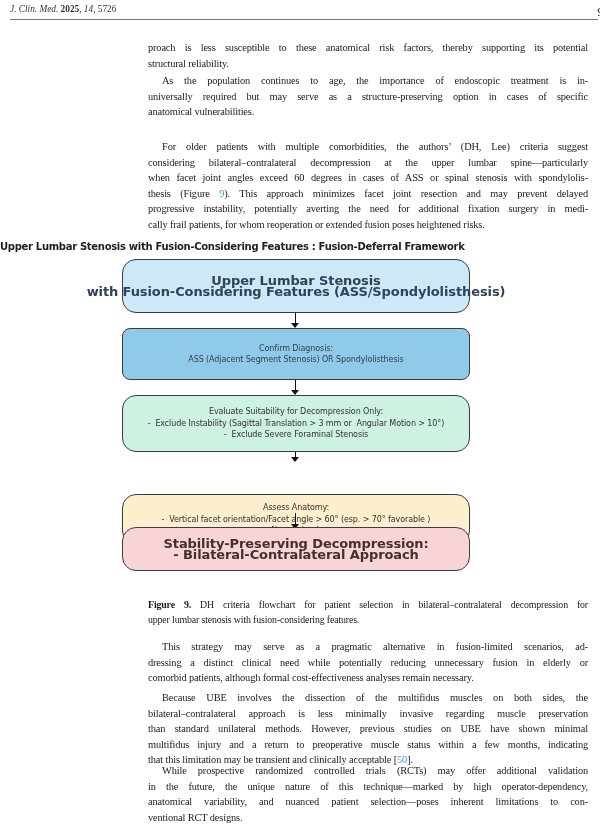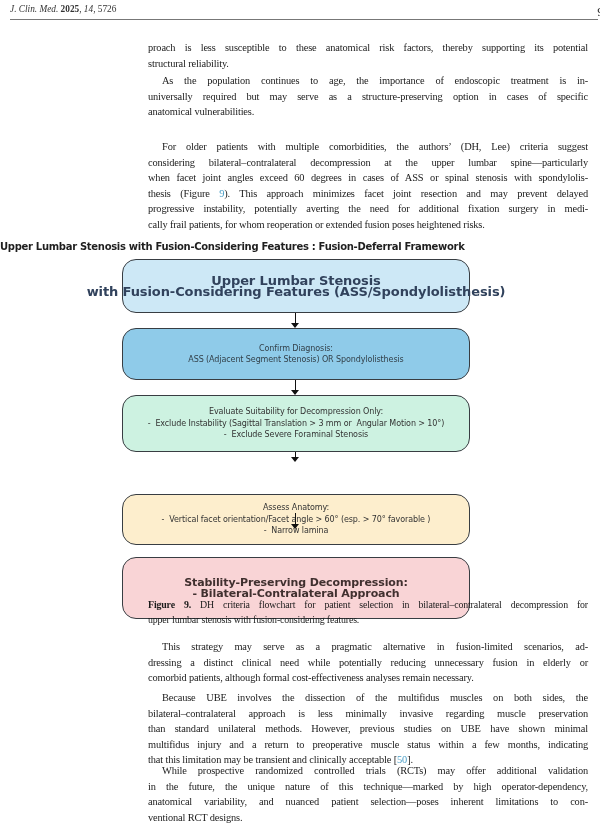--- a/index.html
+++ b/index.html
@@ -41,21 +41,21 @@
   .fbox { position:absolute; left:122px; width:348px; box-sizing:border-box;
           border:1.5px solid #383d42; border-radius:14px;
           display:flex; flex-direction:column; justify-content:center; align-items:center;
           font-family:"DejaVu Sans", sans-serif; font-size:8px; letter-spacing:-0.1px;
           line-height:11.5px; color:#333; }
   .fbox .line { white-space:pre; text-align:center; }
   .b1 { top:259px; height:54px; font-weight:bold; font-size:13px; }
   .b2 { top:328px; height:52px; }
   .b3 { top:395px; height:57px; }
   .b4 { top:462px; height:51px;margin-top:32px; }
-  .b5 { top:557px; height:62px; font-weight:bold; font-size:11px; }
+  .b5 { top:527px; height:44px; font-weight:bold; font-size:13px; }
 
   .arrow { position:absolute; left:291px; width:9px; }
   .arrow .shaft { position:absolute; left:3.7px; top:0; bottom:4px; width:1.6px; background:#111; }
   .arrow .head  { position:absolute; bottom:0; left:0; width:0; height:0;
                   border-left:4.5px solid transparent; border-right:4.5px solid transparent;
                   border-top:5.5px solid #111; }
   .a1 { top:313px; height:15px; }
   .a2 { top:380px; height:15px; }
   .a3 { top:452px; height:10px; }
   .a4 { top:513px; height:16px; }
@@ -93,21 +93,21 @@
     <div class="fbox b1" style="background: rgb(205, 232, 246); color: rgb(49, 66, 92);">
         <div class="line">Upper Lumbar Stenosis</div>
         <div class="line last">with Fusion-Considering Features (ASS/Spondylolisthesis)</div>
       </div>
 
     <div class="arrow a1">
         <div class="shaft"></div>
         <div class="head"></div>
       </div>
 
-    <div class="fbox b2" style="background: rgb(143, 203, 233); color: rgb(51, 65, 74);">
+    <div class="fbox b2" style="background: rgb(143, 203, 233); color: rgb(51, 65, 74); border-radius: 8px;">
         <div class="line">Confirm Diagnosis:</div>
         <div class="line last">ASS (Adjacent Segment Stenosis) OR Spondylolisthesis</div>
       </div>
 
     <div class="arrow a2">
         <div class="shaft"></div>
         <div class="head"></div>
       </div>
 
     <div class="fbox b3" style="background: rgb(205, 242, 225); color: rgb(51, 51, 51);">

